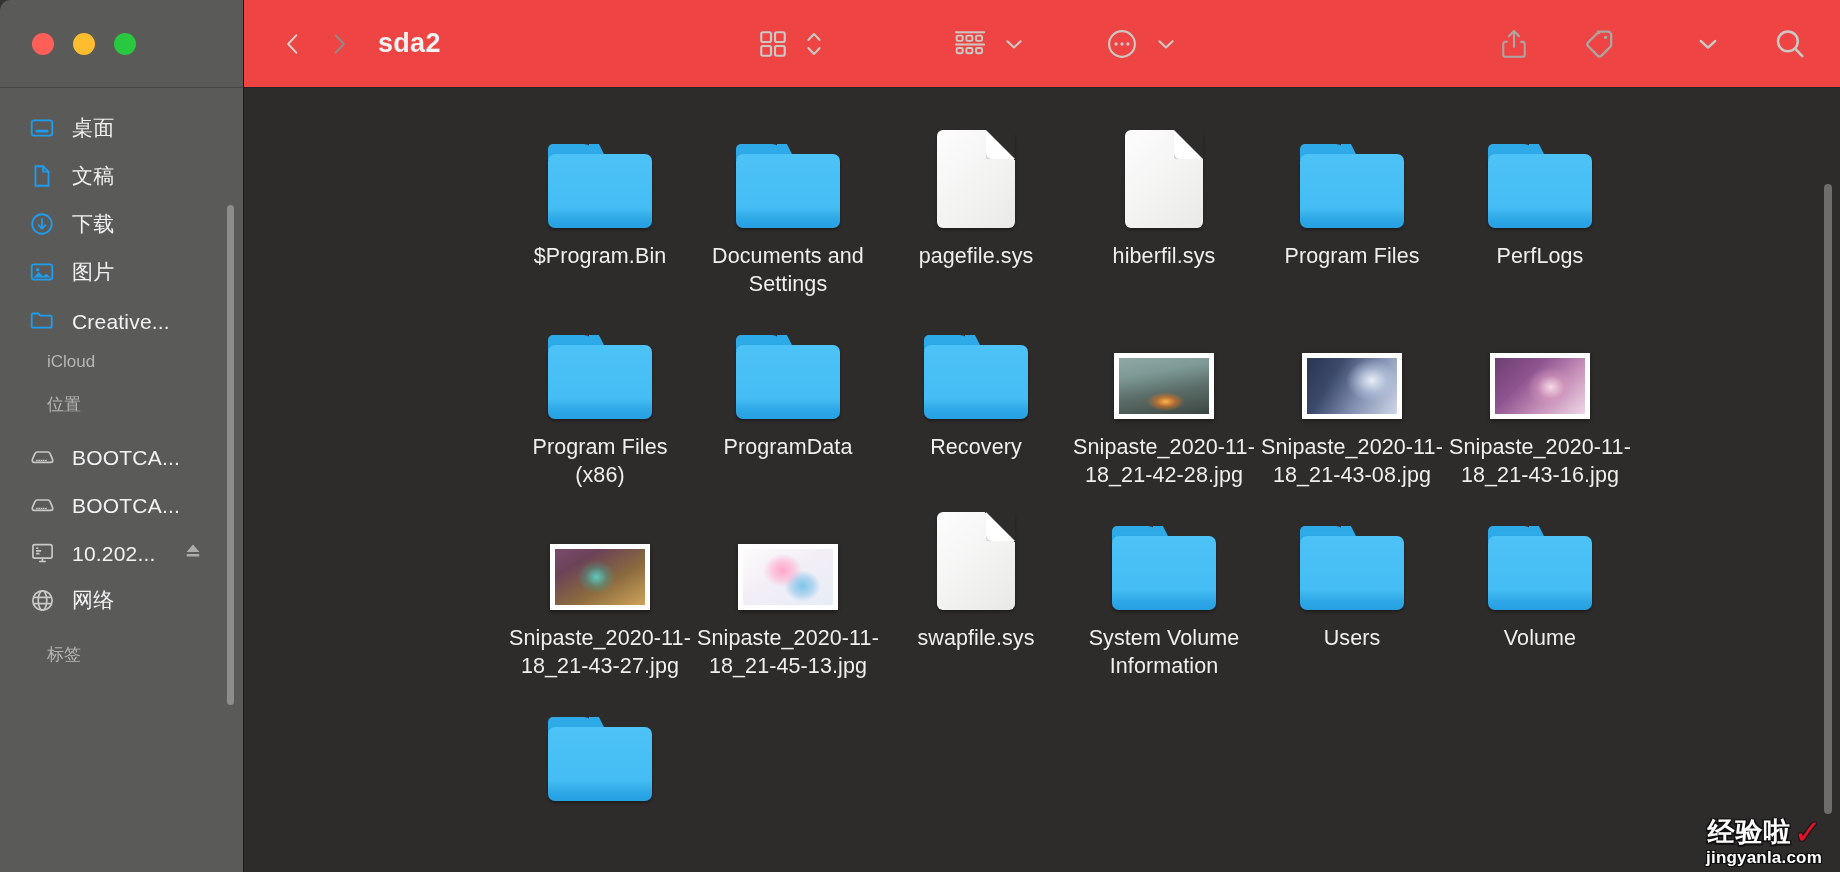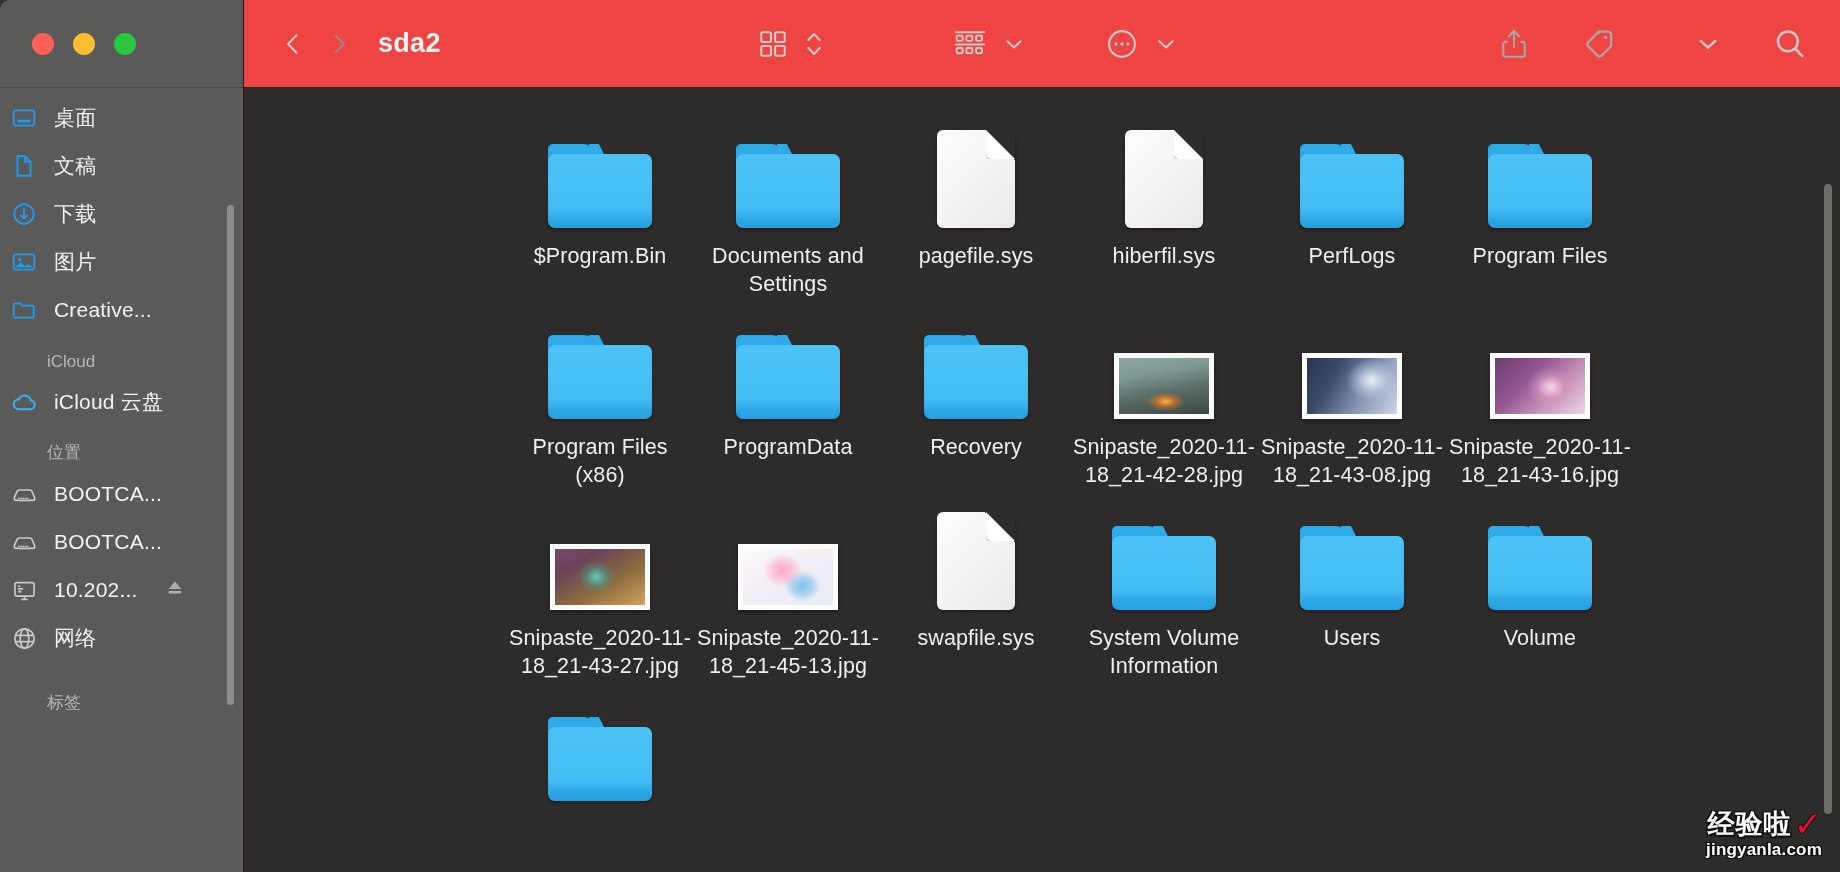--- a/index.html
+++ b/index.html
@@ -39,22 +39,22 @@
   }
   .light { width: 22px; height: 22px; border-radius: 50%; display: block; }
   .light.red { background: #ff5f57; }
   .light.yellow { background: #febc2e; }
   .light.green { background: #28c840; }
 
   .sb-list { padding-top: 6px; flex: 1 1 auto; position: relative; }
   .sb-item {
     height: 48px;
     display: flex;
-    align-items: center;
-    padding-left: 10px;
+    align-items: flex-end;
+    padding-left: 28px;
     gap: 16px;
     cursor: default;
   }
   .sb-item .ico {
     width: 28px; height: 28px;
     display: flex; align-items: center; justify-content: center;
     flex: 0 0 28px;
   }
   .sb-item .lbl {
     color: #f2f2f2;
@@ -229,21 +229,21 @@
     position: absolute;
     right: 8px; top: 96px;
     width: 8px; height: 630px;
     background: #6f6d6a;
     border-radius: 5px;
   }
 
   
   .watermark {
     position: absolute;
-    right: 18px; bottom: 12px;
+    right: 18px; bottom: 4px;
     text-align: right;
     user-select: none;
   }
   .wm-top {
     display: flex; align-items: center; justify-content: flex-end; gap: 2px;
   }
   .wm-cn {
     font-size: 27px;
     font-weight: bold;
     color: #ffffff;
@@ -324,28 +324,20 @@
         <span class="ico">
           <svg width="26" height="26" viewBox="0 0 24 24" fill="none" stroke="#1e9cf0" stroke-width="1.7">
             <path d="M2.5 7.5a1.5 1.5 0 011.5-1.5h4.6l1.8 2h9.1a1.5 1.5 0 011.5 1.5v8a1.5 1.5 0 01-1.5 1.5H4a1.5 1.5 0 01-1.5-1.5z"></path>
           </svg>
         </span>
         <span class="lbl">Creative...</span>
       </div>
 
       <div class="sb-head">iCloud</div>
 
-      <div class="sb-item">
-        <span class="ico">
-          <svg width="27" height="27" viewBox="0 0 24 24" fill="none" stroke="#2eb5f5" stroke-width="1.7">
-            <path d="M6.6 18h10.6a3.9 3.9 0 00.4-7.78A5.6 5.6 0 006.9 9.3 3.9 3.9 0 006.6 18z"></path>
-          </svg>
-        </span>
-        <span class="lbl">iCloud 云盘</span>
-      </div>
 
       <div class="sb-head">位置</div>
 
       <div class="sb-item">
         <span class="ico">
           <svg width="27" height="27" viewBox="0 0 24 24" fill="none" stroke="#c9c9c7" stroke-width="1.5">
             <path d="M3 14.5l2.4-5.2A2 2 0 017.2 8h9.6a2 2 0 011.8 1.3l2.4 5.2v1.2a1.5 1.5 0 01-1.5 1.5H4.5A1.5 1.5 0 013 15.7z"></path>
             <path d="M7 14.8v1.3M9 14.8v1.3M11 14.8v1.3M13 14.8v1.3M15 14.8v1.3"></path>
           </svg>
         </span>
@@ -544,31 +536,31 @@
           <div class="name">hiberfil.sys</div>
         </div>
 
         <div class="cell">
           <div class="icon-wrap">
             <div class="folder">
                 <div class="tab"></div>
                 <div class="body"></div>
               </div>
           </div>
+          <div class="name">Program Files</div>
+        </div>
+
+        <div class="cell">
+          <div class="icon-wrap">
+            <div class="folder">
+                <div class="tab"></div>
+                <div class="body"></div>
+              </div>
+          </div>
           <div class="name">PerfLogs</div>
-        </div>
-
-        <div class="cell">
-          <div class="icon-wrap">
-            <div class="folder">
-                <div class="tab"></div>
-                <div class="body"></div>
-              </div>
-          </div>
-          <div class="name">Program Files</div>
         </div>
 
         <div class="cell">
           <div class="icon-wrap">
             <div class="folder">
                 <div class="tab"></div>
                 <div class="body"></div>
               </div>
           </div>
           <div class="name">Program Files (x86)</div>

